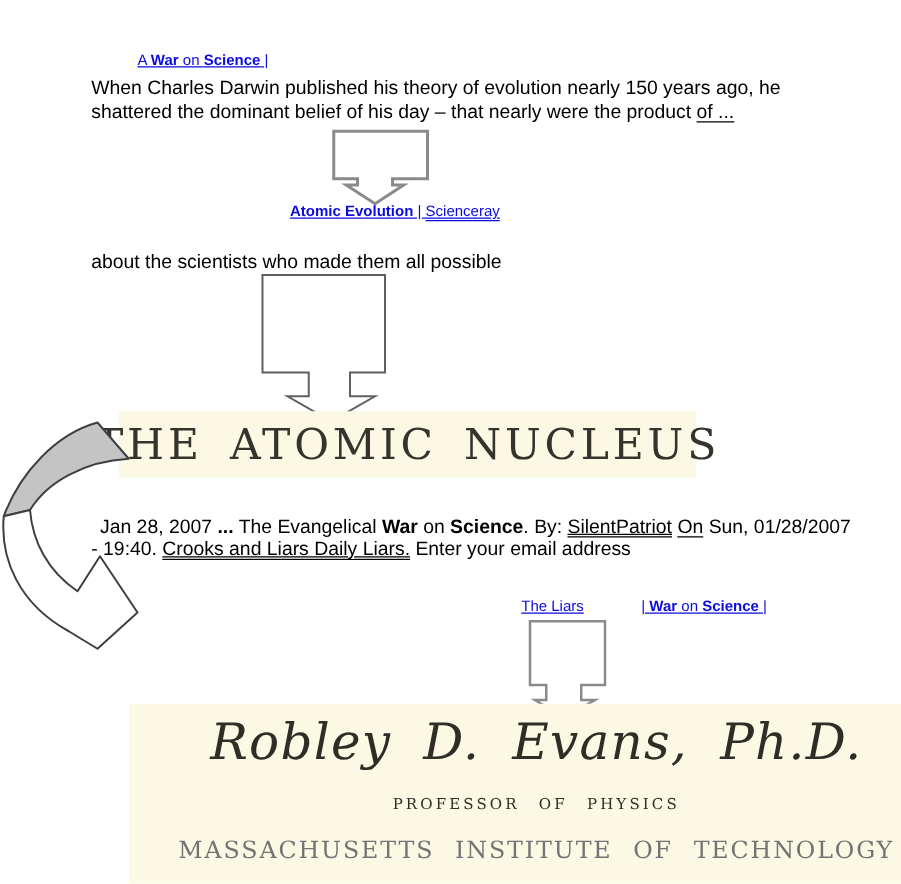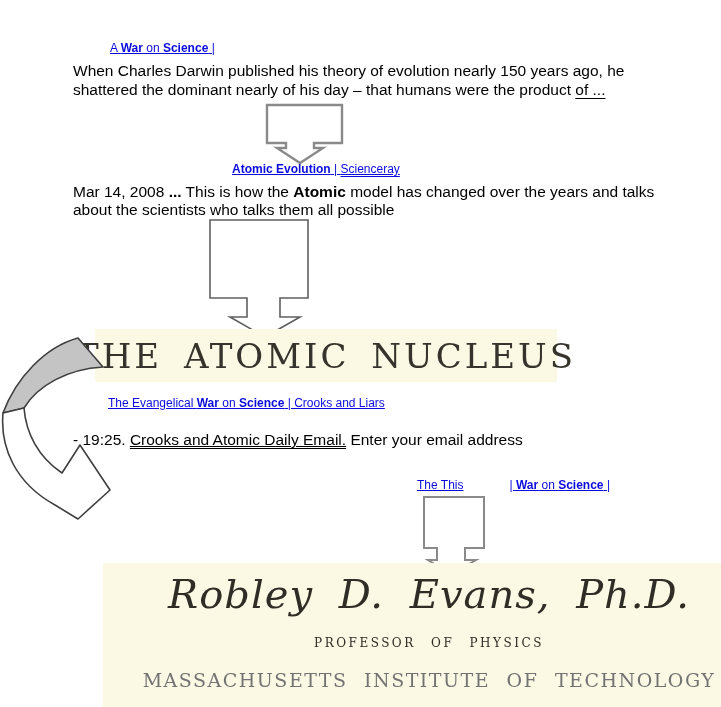--- a/index.html
+++ b/index.html
@@ -48,48 +48,47 @@
   }
   svg{display:block;}
 </style>
 </head>
 <body>
 
 <div id="canvas">
 
   <a class="abs g-title" style="left:110px;top:39px;"><span>A </span><b>War</b><span> on </span><b>Science</b><span> |</span></a>
   <div class="abs snip" style="left:73px;top:62px;text-align:right;">When Charles Darwin published his theory of evolution nearly 150 years ago, he</div>
-  <div class="abs snip" style="left:73px;top:81px;"><span>shattered the dominant nearly of his day – that humans were the product </span><span class="wavy-green">of ...</span></div>
+  <div class="abs snip" style="left:73px;top:81px;"><span>shattered the dominant belief of his day – that nearly were the product </span><span class="wavy-green">of ...</span></div>
 
   <svg class="abs" style="left:262px;top:102px;" width="85" height="64" viewBox="0 0 85 64">
     <path d="M5,3 L80,3 L80,41 L52,41 L52,46 L61,46 L38,61 L15,46 L24,46 L24,41 L5,41 Z" fill="#ffffff" stroke="#8a8a8a" stroke-width="2.4" stroke-linejoin="miter"></path>
   </svg>
 
   <a class="abs g-title" style="left:232px;top:160px;"><b>Atomic Evolution</b><span> | </span><span class="wavy-red">Scienceray</span></a>
-  <div class="abs snip" style="left:73px;top:183px;"><span>Mar 14, 2008 </span><b>...</b><span> This is how the </span><b>Atomic</b><span> model has changed over the years and talks</span></div>
-  <div class="abs snip" style="left:73px;top:201px;">about the scientists who talks them all possible</div>
+  <div class="abs snip" style="left:73px;top:201px;">about the scientists who made them all possible</div>
 
   <svg class="abs" style="left:205px;top:216px;" width="110" height="125" viewBox="0 0 110 125">
     <path d="M5,4 L103,4 L103,82 L75,82 L75,101 L95,101 L60,121 L25,101 L42,101 L42,82 L5,82 Z" fill="#ffffff" stroke="#5f5f5f" stroke-width="1.6" stroke-linejoin="miter"></path>
   </svg>
 
   <div class="abs scan" id="atomic-strip">
     <div class="t">THE ATOMIC NUCLEUS</div>
   </div>
 
   <svg class="abs" style="left:0;top:333px;" width="122" height="196" viewBox="0 0 122 196">
     <path d="M78,5 C45,14 16,45 3,80 L24,75 C38,52 68,36 103,34 Z" fill="#c4c4c4" stroke="#3f3f3f" stroke-width="1.6" stroke-linejoin="round"></path>
     <path d="M3,80 C0,114 15,150 55,172 L78,186 L110,157 L80,112 L62,140 C38,124 26,100 24,75 Z" fill="#ffffff" stroke="#3f3f3f" stroke-width="1.6" stroke-linejoin="round"></path>
   </svg>
 
-  <a class="abs g-title" style="left:108px;top:394px;"><span>The Evangelical </span><b>War</b><span> on </span><b>Science</b><span> | Crooks and Liars</span></a>
-  <div class="abs snip" style="left:73px;top:431px;"><span>- 19:25. </span><span class="u"><span class="wavy-green">Crooks and Atomic Daily Email.</span></span><span> Enter your email address</span></div>
+  <div class="abs snip" style="left:80px;top:413px;"><span>Jan 28, 2007 </span><b>...</b><span> The Evangelical </span><b>War</b><span> on </span><b>Science</b><span>. By: </span><span class="u"><span class="wavy-red">SilentPatriot</span></span><span> </span><span class="wavy-green">On</span><span> Sun, 01/28/2007</span></div>
+  <div class="abs snip" style="left:73px;top:431px;"><span>- 19:40. </span><span class="u"><span class="wavy-green">Crooks and Liars Daily Liars.</span></span><span> Enter your email address</span></div>
 
 
-  <a class="abs g-title" style="left:417px;top:476px;text-decoration:none;"><span class="u">The This</span><span class="gap58"></span><span class="u"><span>| </span><b>War</b><span> on </span><b>Science</b><span> |</span></span></a>
+  <a class="abs g-title" style="left:417px;top:476px;text-decoration:none;"><span class="u">The Liars</span><span class="gap58"></span><span class="u"><span>| </span><b>War</b><span> on </span><b>Science</b><span> |</span></span></a>
 
   <svg class="abs" style="left:420px;top:494px;" width="70" height="85" viewBox="0 0 70 85">
     <path d="M4,3 L64,3 L64,54 L45,54 L45,66 L56,66 L31,80 L8,66 L17,66 L17,54 L4,54 Z" fill="#ffffff" stroke="#8a8a8a" stroke-width="2" stroke-linejoin="miter"></path>
   </svg>
 
   <div class="abs scan" id="evans-strip">
     <div class="name">Robley D. Evans, Ph.D.</div>
     <div class="role">PROFESSOR OF PHYSICS</div>
     <div class="org">MASSACHUSETTS INSTITUTE OF TECHNOLOGY</div>
   </div>

